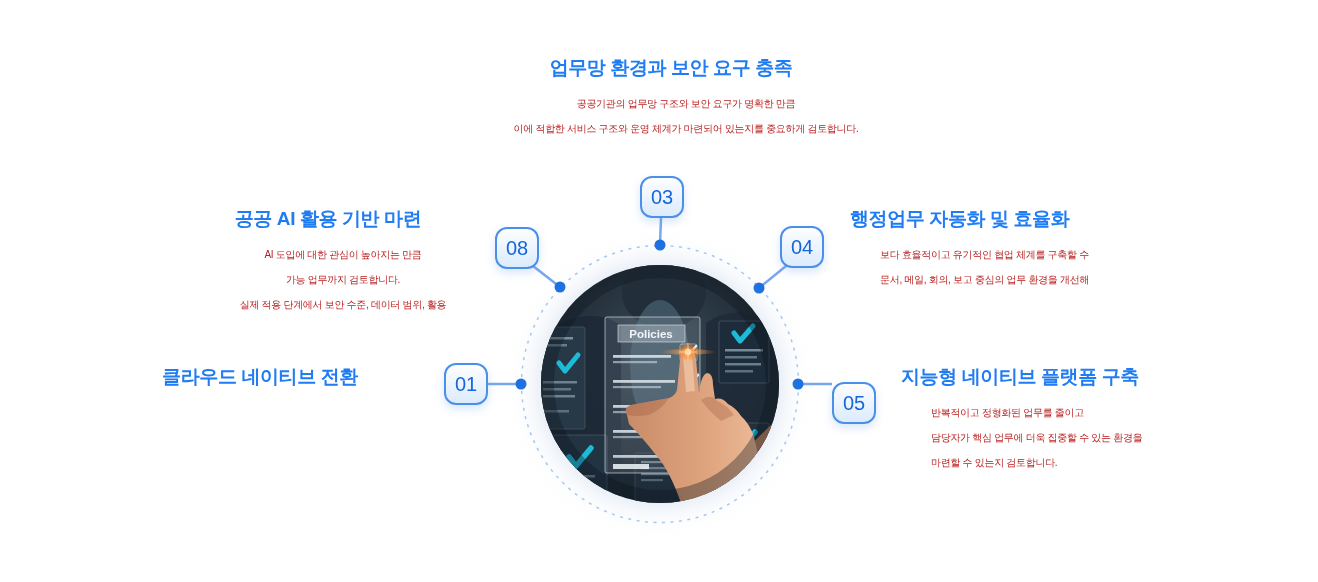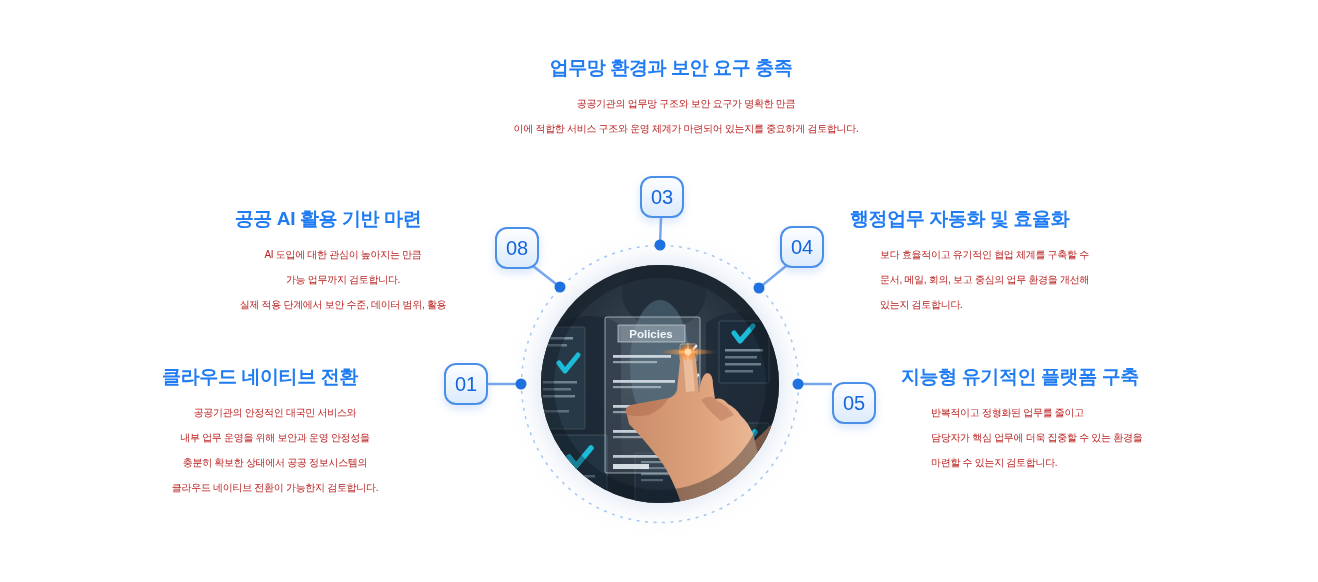--- a/index.html
+++ b/index.html
@@ -218,39 +218,32 @@
     <div class="block-title">공공 AI 활용 기반 마련</div>
     <div class="block-body">
       <div>AI 도입에 대한 관심이 높아지는 만큼</div>
       <div>가능 업무까지 검토합니다.</div>
       <div>실제 적용 단계에서 보안 수준, 데이터 범위, 활용</div>
     </div>
   </div>
 
   <div class="text-block tb-01 align-right">
     <div class="block-title">클라우드 네이티브 전환</div>
-    <div class="block-body">
-      <div>공공기관의 안정적인 대국민 서비스와</div>
-      <div>내부 업무 운영을 위해 보안과 운영 안정성을</div>
-      <div>충분히 확보한 상태에서 공공 정보시스템의</div>
-      <div>클라우드 네이티브 전환이 가능한지 검토합니다.</div>
-    </div>
   </div>
 
   <div class="text-block tb-04 align-left">
     <div class="block-title">행정업무 자동화 및 효율화</div>
     <div class="block-body">
       <div>보다 효율적이고 유기적인 협업 체계를 구축할 수</div>
       <div>문서, 메일, 회의, 보고 중심의 업무 환경을 개선해</div>
-      <div>있는지 검토합니다.</div>
     </div>
   </div>
 
   <div class="text-block tb-05 align-left">
-    <div class="block-title">지능형 유기적인 플랫폼 구축</div>
+    <div class="block-title">지능형 네이티브 플랫폼 구축</div>
     <div class="block-body">
       <div>반복적이고 정형화된 업무를 줄이고</div>
       <div>담당자가 핵심 업무에 더욱 집중할 수 있는 환경을</div>
       <div>마련할 수 있는지 검토합니다.</div>
     </div>
   </div>
 
 </div>
 
 </body></html>

